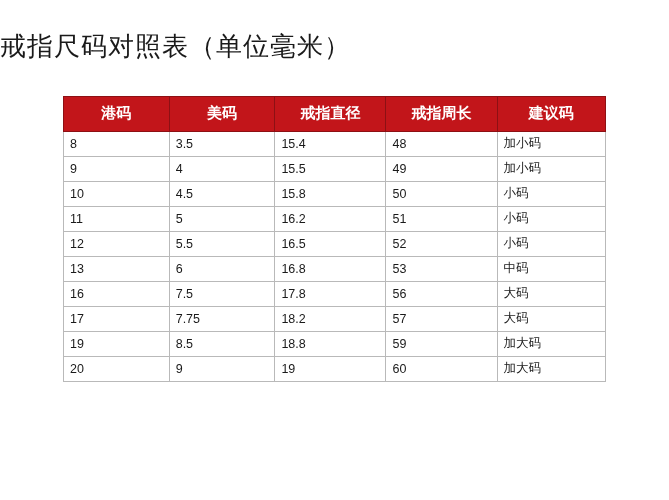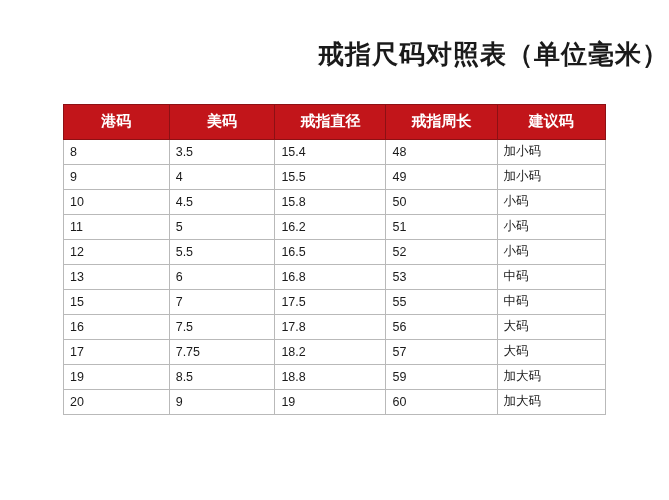--- a/index.html
+++ b/index.html
@@ -13,26 +13,26 @@
     font-family: "Liberation Sans", "DejaVu Sans", sans-serif;
     overflow: hidden;
   }
   .page {
     width: 669px;
     height: 500px;
     position: relative;
     box-sizing: border-box;
   }
   .title {
-    text-align: right;
+    text-align: left;
     font-size: 26px;
-    font-weight: bold;
+    font-weight: normal;
     color: #1a1a1a;
     letter-spacing: 1px;
-    padding-top: 38px;
+    padding-top: 30px;
     padding-bottom: 0;
     line-height: 1.3;
   }
   .table-wrap {
     margin: 32px auto 0 auto;
     width: 543px;
   }
   table.size-table {
     border-collapse: collapse;
     width: 100%;
@@ -129,27 +129,20 @@
           <td class="center">小码</td>
         </tr>
         <tr>
           <td>13</td>
           <td>6</td>
           <td>16.8</td>
           <td>53</td>
           <td class="center">中码</td>
         </tr>
         <tr>
-          <td>15</td>
-          <td>7</td>
-          <td>17.5</td>
-          <td>55</td>
-          <td class="center">中码</td>
-        </tr>
-        <tr>
           <td>16</td>
           <td>7.5</td>
           <td>17.8</td>
           <td>56</td>
           <td class="center">大码</td>
         </tr>
         <tr>
           <td>17</td>
           <td>7.75</td>
           <td>18.2</td>

